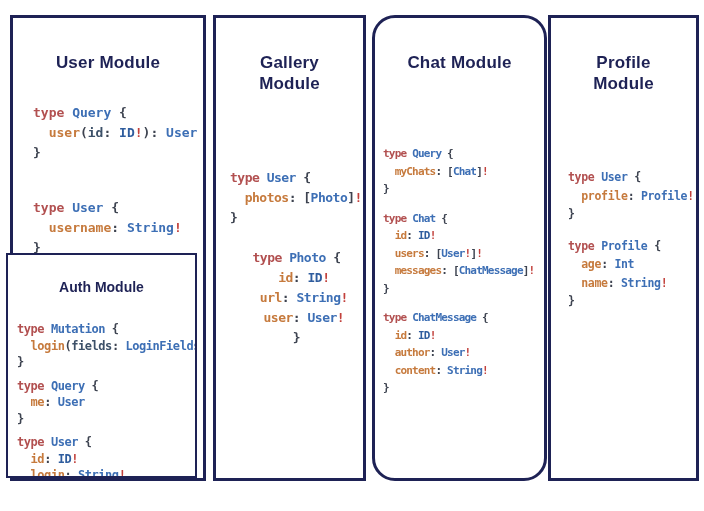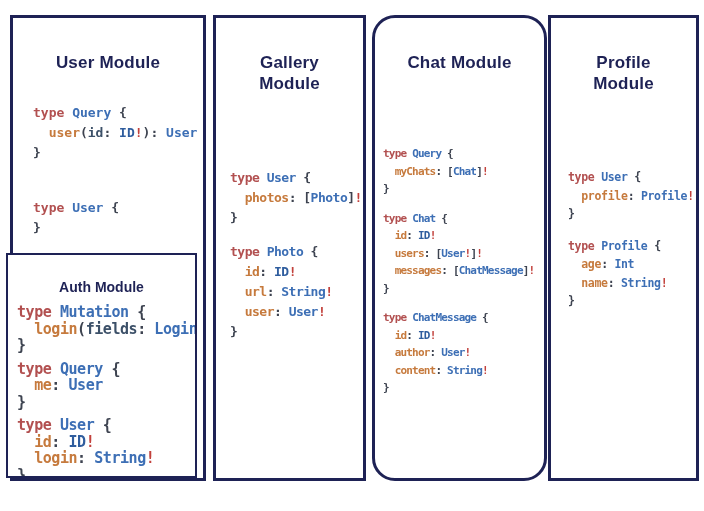--- a/index.html
+++ b/index.html
@@ -32,21 +32,21 @@
   }
   .code{
     font-family:"DejaVu Sans Mono","Liberation Mono",monospace;
     color:var(--punctuation,#3d4350);
     text-align:left;
   }
   .line{white-space:pre;font-weight:bold;}
   .p-user .code    {margin-top:30px; padding-left:20px; font-size:13px;   line-height:20px;}
   .p-user .block + .block{margin-top:35px;}
   .p-gallery .code {margin-top:74px; padding-left:14px; font-size:13px;   line-height:20px; letter-spacing:-0.5px;}
-  .p-gallery .block + .block{margin-top:14px;}
+  .p-gallery .block + .block{margin-top:20px;text-align:center;}
   .p-chat .code    {margin-top:72px; padding-left:8px;  font-size:11px;   line-height:17.5px; letter-spacing:-0.8px;}
   .p-chat .block + .block{margin-top:12px;}
   .p-profile .code {margin-top:74px; padding-left:17px; font-size:11.5px; line-height:18.5px; letter-spacing:-0.3px;}
   .p-profile .block + .block{margin-top:13px;}
 
   .authbox{
     position:absolute;
     left:-7px; top:235px;
     width:191px; height:225px;
     box-sizing:border-box;
@@ -56,21 +56,21 @@
     overflow:hidden;
   }
   .authbox h3{
     margin:0;
     text-align:center;
     font-size:14px;
     line-height:17px;
     font-weight:700;
     color:var(--title,#1e2255);
   }
-  .authbox .code{margin-top:8px; padding-left:9px; font-size:15px; line-height:16.5px; letter-spacing:-0.45px;}
+  .authbox .code{margin-top:25px; padding-left:9px; font-size:12px; line-height:16.5px; letter-spacing:-0.45px;}
   .authbox .block + .block{margin-top:7px;}
 
   .tk-kw  {color:var(--keyword,#b25050);}
   .tk-ty  {color:var(--type,#3d6fb5);}
   .tk-tyd {color:var(--type-dark,#2f5d9e);}
   .tk-fld {color:var(--field,#c67a3d);}
   .tk-pu  {color:var(--punctuation,#3d4350);}
   .tk-bang{color:var(--bang,#c2413c);}
   .tk-arg {color:var(--param,#3c5068);}
 </style>
@@ -82,20 +82,21 @@
   <section class="panel p-user">
     <h2>User Module</h2>
     <div class="code">
         <div class="block">
           <div class="line"><span class="tk-kw">type </span><span class="tk-ty">Query </span><span class="tk-pu">{</span></div>
           <div class="line"><span class="tk-pu">  </span><span class="tk-fld">user</span><span class="tk-pu">(</span><span class="tk-arg">id</span><span class="tk-pu">: </span><span class="tk-tyd">ID</span><span class="tk-bang">!</span><span class="tk-pu">): </span><span class="tk-ty">User</span></div>
           <div class="line"><span class="tk-pu">}</span></div>
         </div>
         <div class="block">
           <div class="line"><span class="tk-kw">type </span><span class="tk-ty">User </span><span class="tk-pu">{</span></div>
+          <div class="line"><span class="tk-pu">  </span><span class="tk-fld">username</span><span class="tk-pu">: </span><span class="tk-ty">String</span><span class="tk-bang">!</span></div>
           <div class="line"><span class="tk-pu">}</span></div>
         </div>
       </div>
 
     <div class="authbox">
       <h3>Auth Module</h3>
       <div class="code">
           <div class="block">
             <div class="line"><span class="tk-kw">type </span><span class="tk-ty">Mutation </span><span class="tk-pu">{</span></div>
             <div class="line"><span class="tk-pu">  </span><span class="tk-fld">login</span><span class="tk-pu">(</span><span class="tk-arg">fields</span><span class="tk-pu">: </span><span class="tk-ty">LoginFields</span><span class="tk-pu">): </span><span class="tk-ty">User</span></div>

